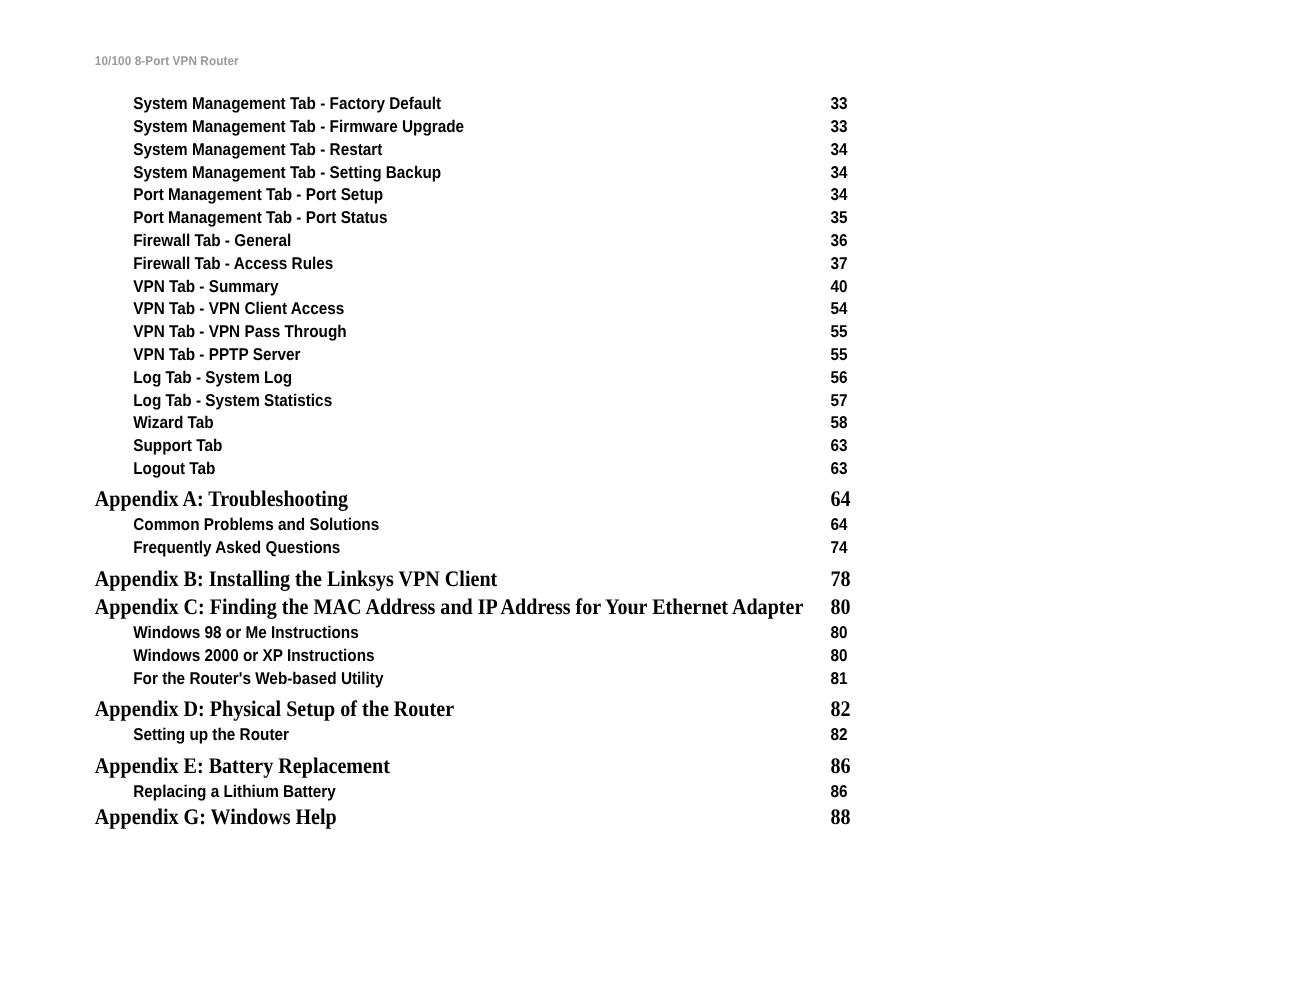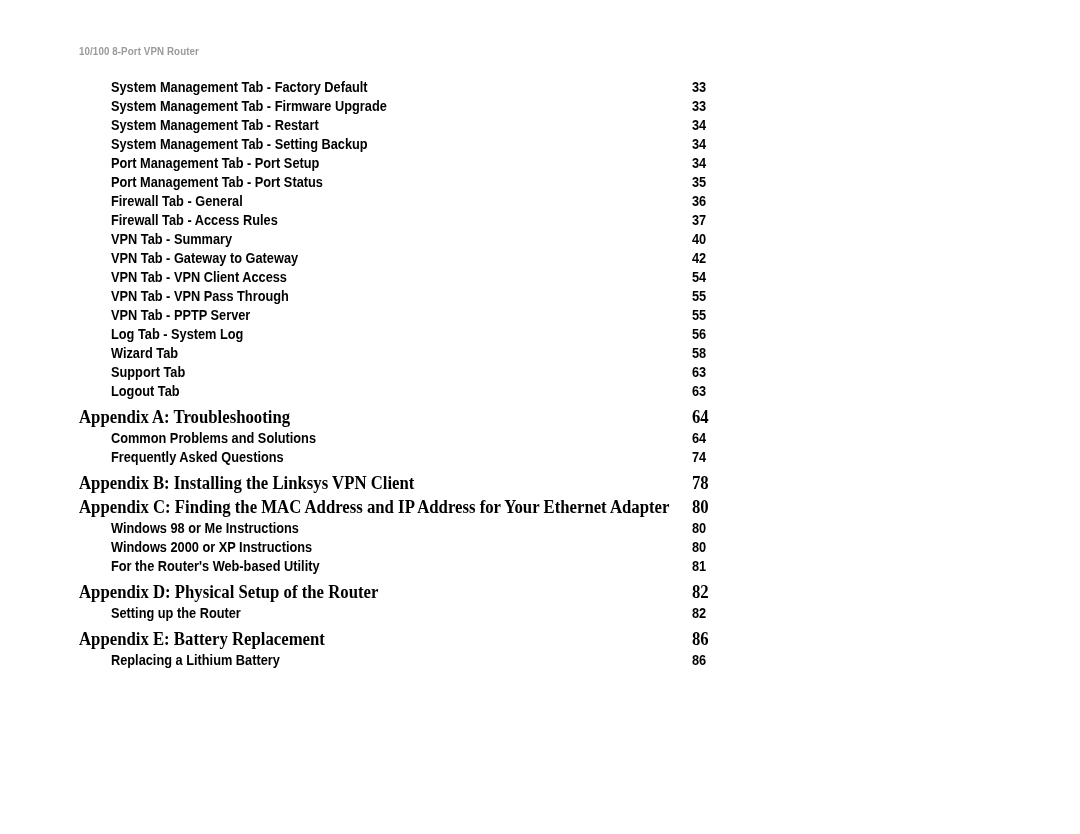--- a/index.html
+++ b/index.html
@@ -122,38 +122,38 @@
     </div>
     <div class="toc-row level-2">
       <span class="title">Firewall Tab - Access Rules</span>
       <span class="page">37</span>
     </div>
     <div class="toc-row level-2">
       <span class="title">VPN Tab - Summary</span>
       <span class="page">40</span>
     </div>
     <div class="toc-row level-2">
-      <span class="title">VPN Tab - Gateway to Gateway</span>
-      <span class="page">42</span>
-    </div>
-    <div class="toc-row level-2">
       <span class="title">VPN Tab - VPN Client Access</span>
       <span class="page">54</span>
     </div>
     <div class="toc-row level-2">
       <span class="title">VPN Tab - VPN Pass Through</span>
       <span class="page">55</span>
     </div>
     <div class="toc-row level-2">
       <span class="title">VPN Tab - PPTP Server</span>
       <span class="page">55</span>
     </div>
     <div class="toc-row level-2">
       <span class="title">Log Tab - System Log</span>
       <span class="page">56</span>
+    </div>
+    <div class="toc-row level-2">
+      <span class="title">Log Tab - System Statistics</span>
+      <span class="page">57</span>
     </div>
     <div class="toc-row level-2">
       <span class="title">Wizard Tab</span>
       <span class="page">58</span>
     </div>
     <div class="toc-row level-2">
       <span class="title">Support Tab</span>
       <span class="page">63</span>
     </div>
     <div class="toc-row level-2">
@@ -201,13 +201,17 @@
       <span class="page">82</span>
     </div>
     <div class="toc-row level-1 space-above">
       <span class="title">Appendix E: Battery Replacement</span>
       <span class="page">86</span>
     </div>
     <div class="toc-row level-2">
       <span class="title">Replacing a Lithium Battery</span>
       <span class="page">86</span>
     </div>
+    <div class="toc-row level-1">
+      <span class="title">Appendix G: Windows Help</span>
+      <span class="page">88</span>
+    </div>
   </div>
 
 </body></html>

